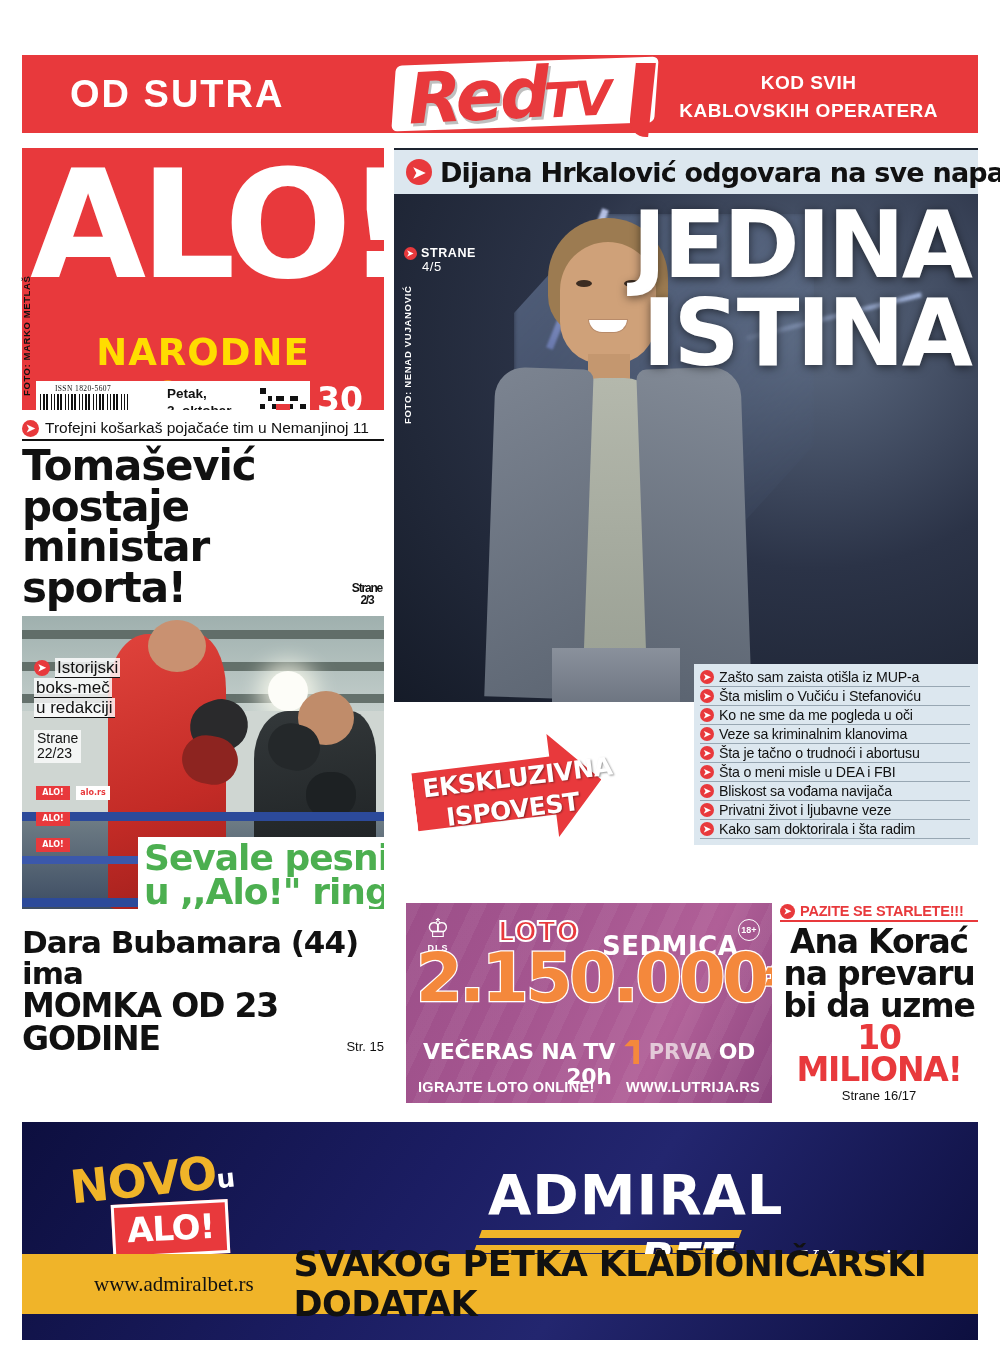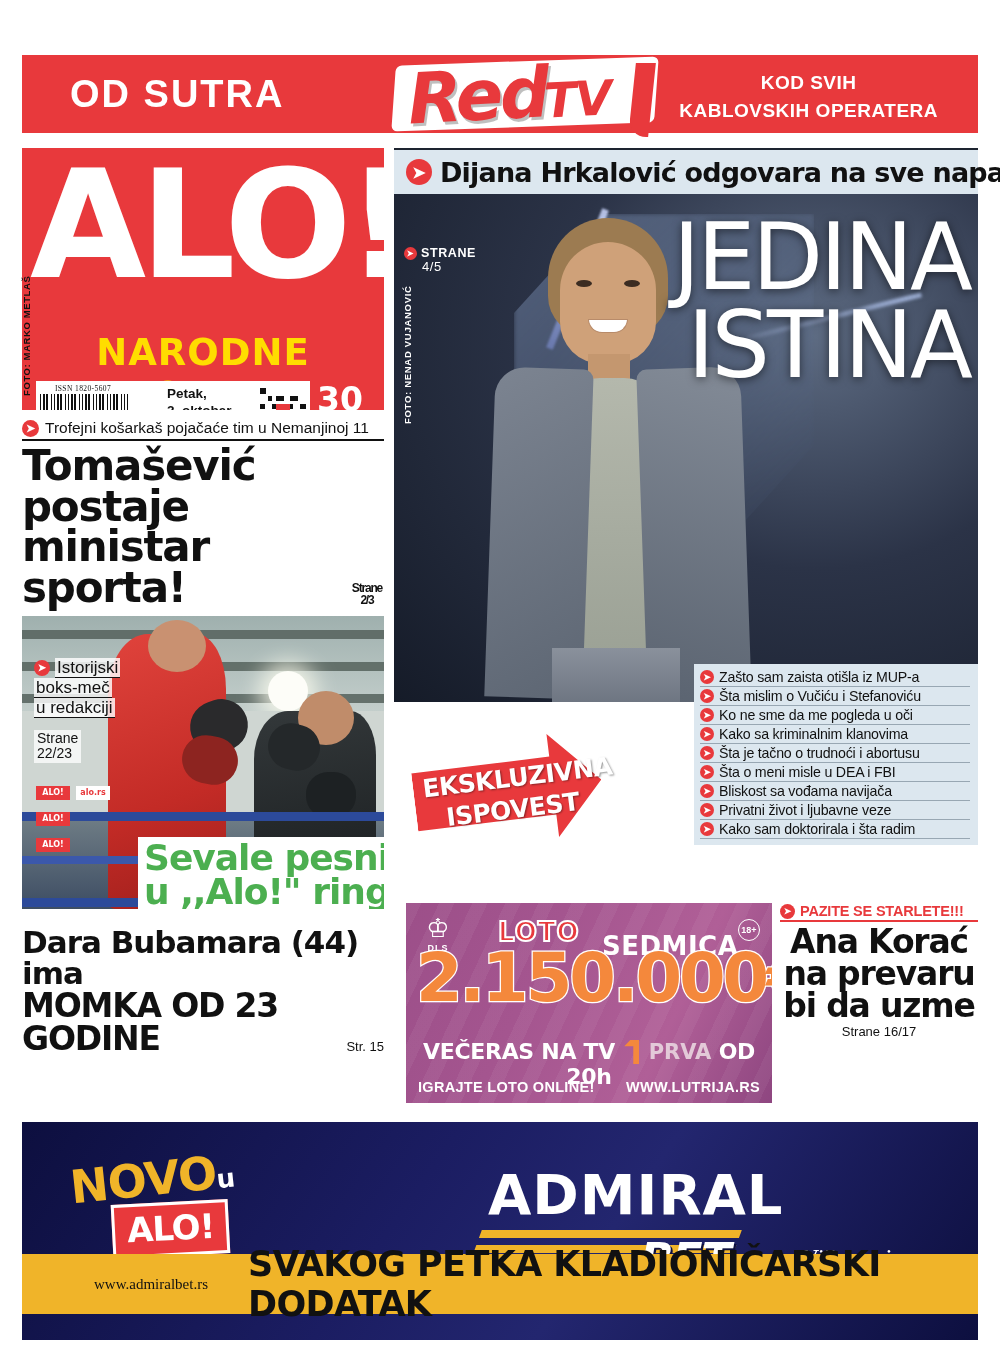--- a/index.html
+++ b/index.html
@@ -278,22 +278,22 @@
   .jacket-l{ position:absolute; left:34px; top:150px; width:98px;height:330px;
     background: linear-gradient(150deg,#7c8491,#5d6673); border-radius: 30px 10px 0 0;
     transform: rotate(2deg);}
   .jacket-r{ position:absolute; left:186px; top:150px; width:104px;height:334px;
     background: linear-gradient(200deg,#838b97,#5a6370); border-radius: 10px 30px 0 0;
     transform: rotate(-2deg);}
   .pants{ position:absolute; left:96px; top:430px; width:128px;height:60px;
     background: linear-gradient(#8a919c,#6b737f);}
 
   .hero-head{
-    position:absolute; right:8px; top:20px; z-index:9; text-align:right;
-    font-family:"DejaVu Sans", sans-serif; font-weight:normal; color:#fff;
+    position:absolute; right:8px; top:8px; z-index:9; text-align:right;
+    font-family:"DejaVu Sans", sans-serif; font-weight:bold; color:#fff;
     font-size:92px; line-height:.96; letter-spacing:-3px;
     text-shadow: 0 2px 10px rgba(0,0,0,.55);
   }
   .hero-head .hl{ display:block; }
   .hero-head .hl3{ font-size:88px; }
 
   .excl{
     position:absolute; left:20px; top:585px; width:250px; height:118px; z-index:10;
   }
   .excl-arrow{
@@ -434,21 +434,21 @@
   }
   .vise{
     position:absolute; right:52px; top:122px; color:#fff; font-size:26px;
     font-family:"Liberation Serif", serif;
   }
   .yellowband{
     position:absolute; left:0; bottom:26px; width:100%; height:60px;
     background:#f0b429; display:flex; align-items:center;
   }
   .yellowband .url{
-    margin-left:72px; font-size:15px; color:#111; font-family:"Liberation Serif", serif;
+    margin-left:72px; font-size:21px; color:#111; font-family:"Liberation Serif", serif;
   }
   .yellowband .slogan{
     margin-left:40px; font-family:"DejaVu Sans",sans-serif; font-weight:bold;
     font-size:35px; color:#111; letter-spacing:-.6px;
   }
 </style>
 </head>
 <body>
 
 <div class="page">
@@ -612,21 +612,21 @@
       <div class="bullet">
         <div class="bdot">➤</div>
         <div class="btxt">Šta mislim o Vučiću i Stefanoviću</div>
       </div>
       <div class="bullet">
         <div class="bdot">➤</div>
         <div class="btxt">Ko ne sme da me pogleda u oči</div>
       </div>
       <div class="bullet">
         <div class="bdot">➤</div>
-        <div class="btxt">Kako sa kriminalnim klanovima</div>
+        <div class="btxt">Veze sa kriminalnim klanovima</div>
       </div>
       <div class="bullet">
         <div class="bdot">➤</div>
         <div class="btxt">Šta je tačno o trudnoći i abortusu</div>
       </div>
       <div class="bullet">
         <div class="bdot">➤</div>
         <div class="btxt">Šta o meni misle u DEA i FBI</div>
       </div>
       <div class="bullet">
@@ -665,20 +665,21 @@
 
   <div class="ana">
     <div class="ana-kick">
       <div class="adot">➤</div>
       <div class="atx">PAZITE SE STARLETE!!!</div>
     </div>
     <div class="ana-head">
       <div>Ana Korać</div>
       <div>na prevaru</div>
       <div>bi da uzme</div>
+      <div class="ana-red">10 MILIONA!</div>
     </div>
     <div class="ana-str">Strane 16/17</div>
   </div>
 
   <div class="admiral">
     <div class="novo">
       <span>NOVO</span><small>u</small>
     </div>
     <div class="alo-badge">ALO!</div>
     <div class="admword">ADMIRAL</div>

